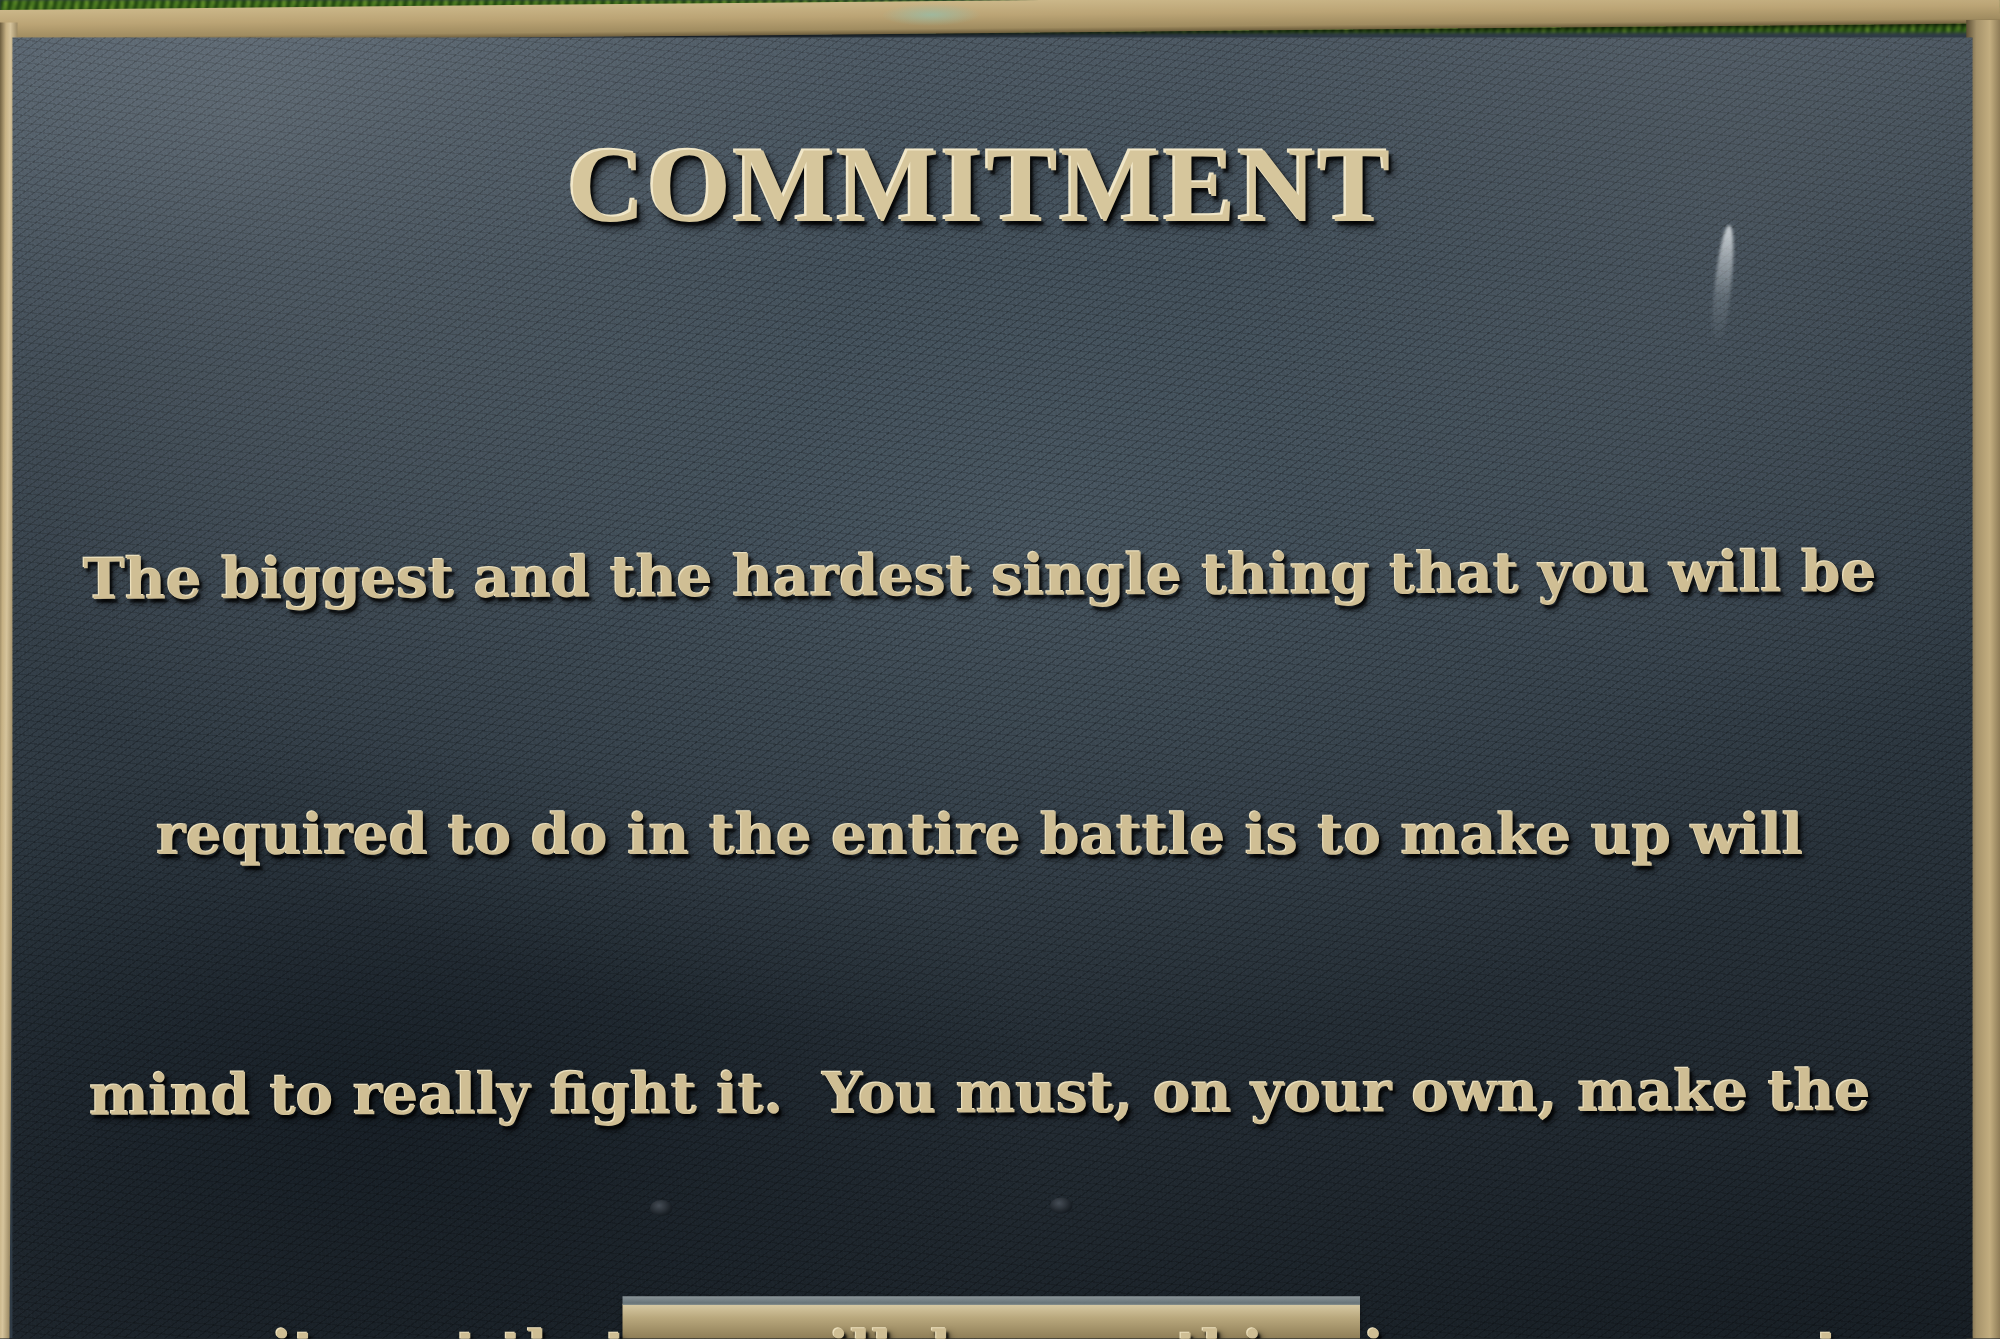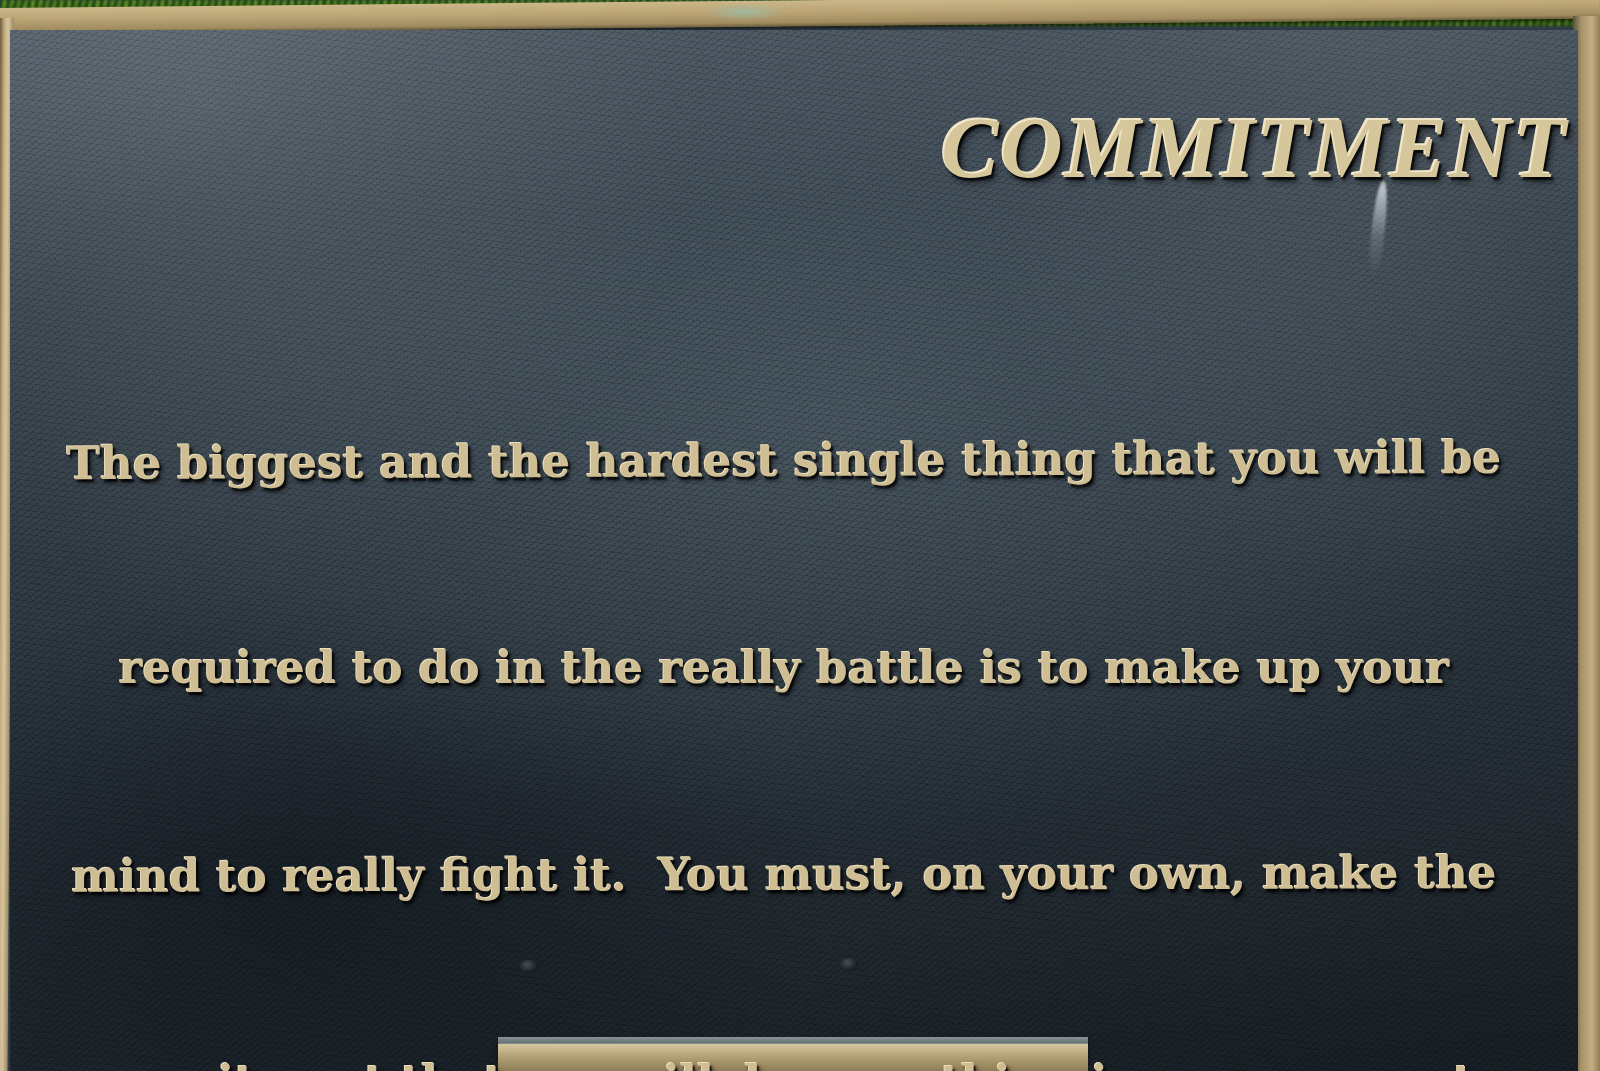--- a/index.html
+++ b/index.html
@@ -139,31 +139,30 @@
     position: absolute;
     left: 0; top: 0;
     width: 1568px;
     height: 1041px;
     z-index: 5;
   }
   .title {
     position: absolute;
     left: 0; top: 98px;
     width: 1568px;
-    text-align: right;
+    text-align: center;
     font-family: "Liberation Serif", "DejaVu Serif", serif;
     font-weight: bold;
     font-size: 86px;
     letter-spacing: 2px;
     color: #d6c69c;
     text-shadow:
       -2px -2px 0 #f1e7c8,
        2px  3px 2px rgba(0,0,0,0.85),
        4px  5px 6px rgba(0,0,0,0.55);
-    font-style: italic;
   }
   .body {
     position: absolute;
     left: 14px; top: 288px;
     width: 1540px;
     text-align: center;
     font-family: "DejaVu Serif", "Liberation Serif", serif;
     font-weight: bold;
     font-size: 45px;
     line-height: 69px;
@@ -201,21 +200,21 @@
     <div class="bolt" style="left:510px; top:930px;"></div>
     <div class="bolt" style="left:830px; top:928px;"></div>
   </div>
 
   <div class="textwrap">
 
     <div class="title">COMMITMENT</div>
 
     <div class="body">
       <span class="ln">The biggest and the hardest single thing that you will be</span>
-      <span class="ln">required to do in the really battle is to make up your</span>
+      <span class="ln">required to do in the entire battle is to make up will</span>
       <span class="ln">mind to really fight it.  You must, on your own, make the</span>
       <span class="ln">commitment that you will do everything in your power to</span>
       
       
       
       
       
     </div>
 
   </div>

